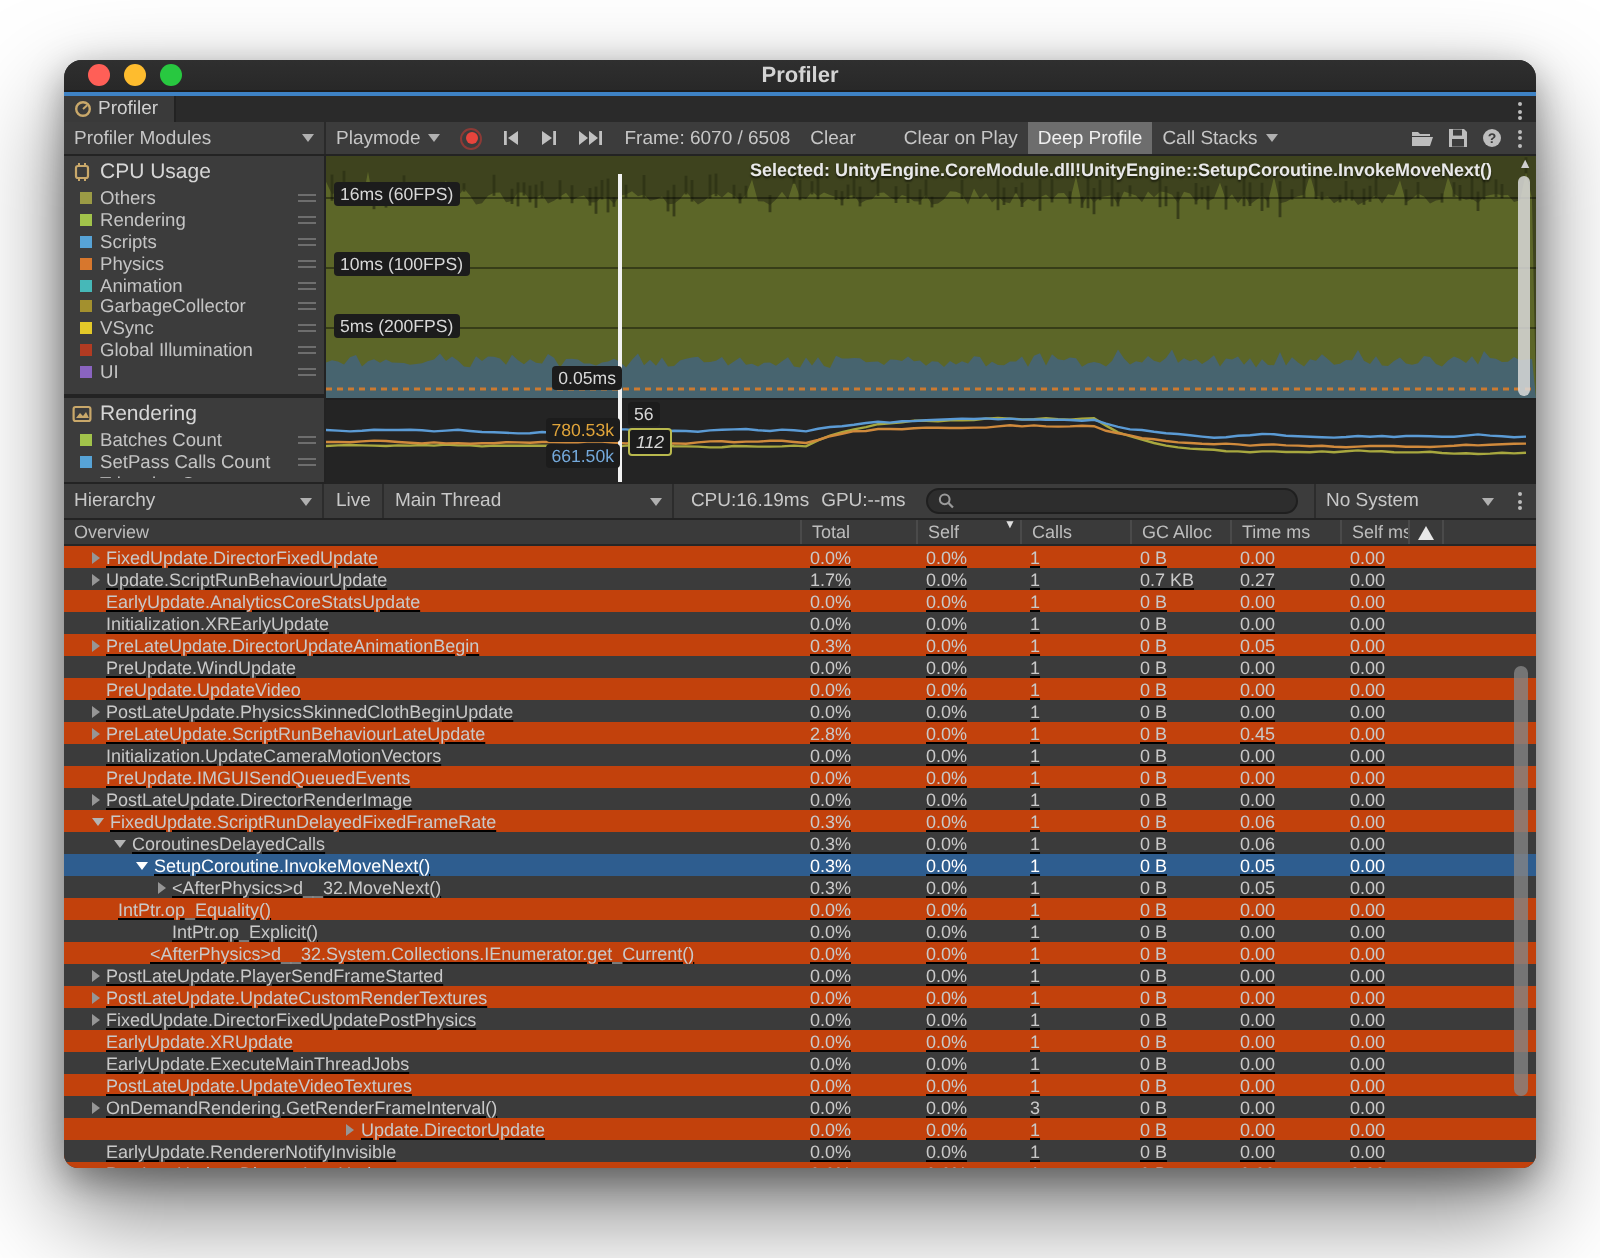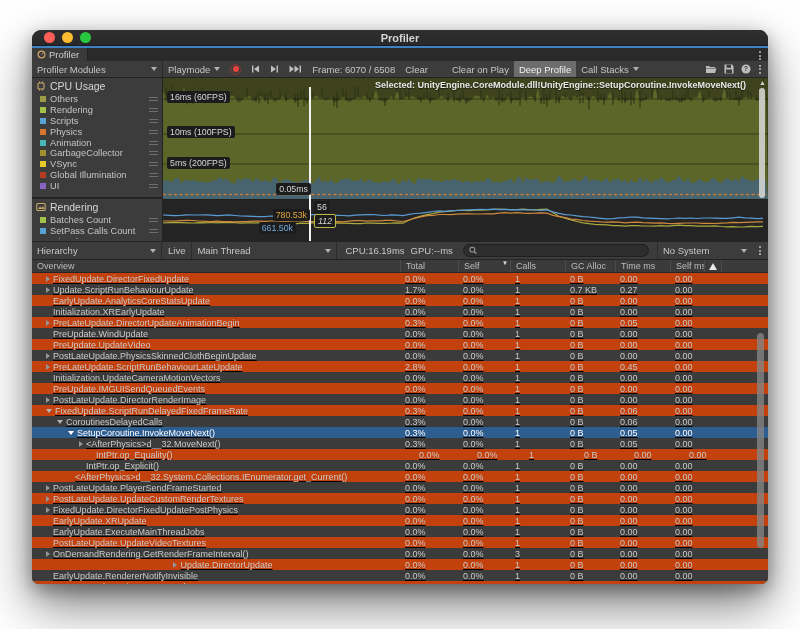--- a/index.html
+++ b/index.html
@@ -407,21 +407,21 @@
       <div class="render-pane">
         <svg id="render-svg" width="605" height="42">
             <rect x="0" y="0" width="605" height="42" fill="#242424"></rect>
             <path d="M0,23 L6,22.7 L12,22.5 L18,22.7 L24,22.8 L30,23.0 L36,22.7 L42,22.8 L48,22.5 L54,22.8 L60,22.3 L66,22.7 L72,22.7 L78,23.2 L84,22.8 L90,22.9 L96,22.8 L102,22.9 L108,22.9 L114,22.8 L120,23.3 L126,23.5 L132,23.8 L138,23.1 L144,23.4 L150,22.8 L156,22.6 L162,22.3 L168,22.6 L174,23.1 L180,23.2 L186,23.3 L192,23.7 L198,23.6 L204,23.0 L210,23.1 L216,23.3 L222,23.3 L228,23.2 L234,22.8 L240,23.2 L246,20.2 L252,17.8 L258,16.1 L264,14.7 L270,13.6 L276,12.1 L282,11.6 L288,11.1 L294,10.3 L300,10.4 L306,10.6 L312,10.1 L318,10.1 L324,10.0 L330,9.3 L336,9.0 L342,9.3 L348,9.7 L354,9.6 L360,9.1 L366,9.6 L372,9.9 L378,9.3 L384,9.1 L390,12.8 L396,16.2 L402,18.1 L408,19.8 L414,21.5 L420,22.8 L426,23.7 L432,24.3 L438,24.6 L444,24.9 L450,25.6 L456,25.7 L462,26.1 L468,25.7 L474,25.7 L480,26.0 L486,26.0 L492,26.1 L498,25.7 L504,26.1 L510,25.6 L516,25.2 L522,25.7 L528,25.6 L534,26.1 L540,26.2 L546,26.2 L552,25.9 L558,26.5 L564,26.8 L570,26.6 L576,27.0 L582,26.8 L588,26.4 L594,26.7 L600,26.4" fill="none" stroke="#a8a83f" stroke-width="1.2"></path>
             <path d="M0,21 L6,21.0 L12,21.1 L18,20.7 L24,20.3 L30,20.5 L36,21.0 L42,21.4 L48,21.7 L54,21.2 L60,21.7 L66,21.6 L72,21.9 L78,21.6 L84,21.6 L90,21.1 L96,21.2 L102,21.4 L108,21.0 L114,21.0 L120,21.1 L126,21.1 L132,20.6 L138,20.8 L144,21.3 L150,21.7 L156,21.1 L162,21.6 L168,21.8 L174,21.7 L180,21.9 L186,21.2 L192,20.7 L198,20.6 L204,21.1 L210,20.8 L216,20.8 L222,20.4 L228,20.4 L234,21.0 L240,21.5 L246,20.0 L252,18.1 L258,16.9 L264,15.6 L270,15.5 L276,14.5 L282,14.5 L288,14.6 L294,14.1 L300,13.8 L306,13.9 L312,14.0 L318,14.0 L324,13.8 L330,13.8 L336,13.2 L342,12.6 L348,13.2 L354,12.7 L360,13.2 L366,13.3 L372,13.2 L378,12.9 L384,13.1 L390,15.4 L396,16.6 L402,17.7 L408,19.1 L414,19.6 L420,20.5 L426,21.2 L432,21.5 L438,21.9 L444,22.1 L450,21.8 L456,22.2 L462,22.8 L468,22.4 L474,22.2 L480,22.7 L486,22.8 L492,23.1 L498,22.9 L504,23.4 L510,23.6 L516,23.3 L522,23.0 L528,23.0 L534,23.0 L540,23.4 L546,23.3 L552,23.5 L558,23.2 L564,22.9 L570,22.4 L576,22.7 L582,22.4 L588,22.1 L594,21.9 L600,21.8" fill="none" stroke="#d08a3c" stroke-width="1.2"></path>
             <path d="M0,15 L6,15.3 L12,15.7 L18,15.4 L24,14.9 L30,15.0 L36,15.0 L42,14.9 L48,15.1 L54,15.7 L60,15.3 L66,14.9 L72,15.5 L78,16.0 L84,16.1 L90,16.4 L96,16.7 L102,16.6 L108,16.0 L114,16.4 L120,15.5 L126,15.8 L132,15.3 L138,14.8 L144,14.7 L150,14.7 L156,15.2 L162,15.2 L168,15.7 L174,15.4 L180,15.5 L186,15.9 L192,15.2 L198,14.9 L204,14.7 L210,14.5 L216,15.1 L222,15.5 L228,14.8 L234,15.1 L240,15.7 L246,14.4 L252,13.5 L258,13.1 L264,12.4 L270,11.5 L276,10.9 L282,11.3 L288,10.6 L294,10.5 L300,10.1 L306,9.9 L312,9.6 L318,9.3 L324,9.5 L330,9.2 L336,9.7 L342,9.3 L348,9.8 L354,9.7 L360,9.9 L366,9.8 L372,10.0 L378,10.4 L384,9.9 L390,11.8 L396,13.4 L402,14.7 L408,15.0 L414,15.9 L420,16.6 L426,17.0 L432,17.6 L438,18.3 L444,18.9 L450,18.6 L456,17.9 L462,17.6 L468,17.0 L474,17.1 L480,17.9 L486,18.1 L492,18.4 L498,18.6 L504,18.8 L510,18.5 L516,18.0 L522,18.4 L528,18.0 L534,18.5 L540,18.0 L546,18.0 L552,18.1 L558,18.4 L564,18.4 L570,17.8 L576,17.2 L582,17.8 L588,18.1 L594,18.6 L600,18.3" fill="none" stroke="#5b9bd5" stroke-width="1.2"></path>
           </svg>
         <div class="badge" style="left:151px; top:1px;">56</div>
         <div class="badge" style="left:151px; top:14px; border:1px solid #b9b94e;font-style:italic;">112</div>
         <div class="badge" style="right: 458px; top: 9px; color: rgb(224, 164, 58);" id="badge-left-top">780.53k</div>
-        <div class="badge" style="right: 472px; top: 22px; color: rgb(116, 169, 219);" id="badge-left-bottom">661.50k</div>
+        <div class="badge" style="right: 458px; top: 22px; color: rgb(116, 169, 219);" id="badge-left-bottom">661.50k</div>
       </div>
       <div class="sel-line"></div>
     </div>
   </div>
 
   <div class="hier-bar">
     <div class="hier-dd hier-mode">
       <span>Hierarchy</span>
         <span class="caret"></span>
     </div>
@@ -652,21 +652,21 @@
           <span>&lt;AfterPhysics&gt;d__32.MoveNext()</span>
         </div>
         <div class="tc w-total">0.3%</div>
         <div class="tc w-self">0.0%</div>
         <div class="tc w-calls">1</div>
         <div class="tc w-gc">0 B</div>
         <div class="tc w-time">0.05</div>
         <div class="tc w-selfms">0.00</div>
       </div>
       <div class="trow">
-        <div class="tc tc-name" style="padding-left: 43px; margin-left: 14px;">
+        <div class="tc tc-name" style="padding-left: 20px;">
           <span class="tri none"></span>
           <span>IntPtr.op_Equality()</span>
         </div>
         <div class="tc w-total">0.0%</div>
         <div class="tc w-self">0.0%</div>
         <div class="tc w-calls">1</div>
         <div class="tc w-gc">0 B</div>
         <div class="tc w-time">0.00</div>
         <div class="tc w-selfms">0.00</div>
       </div>

